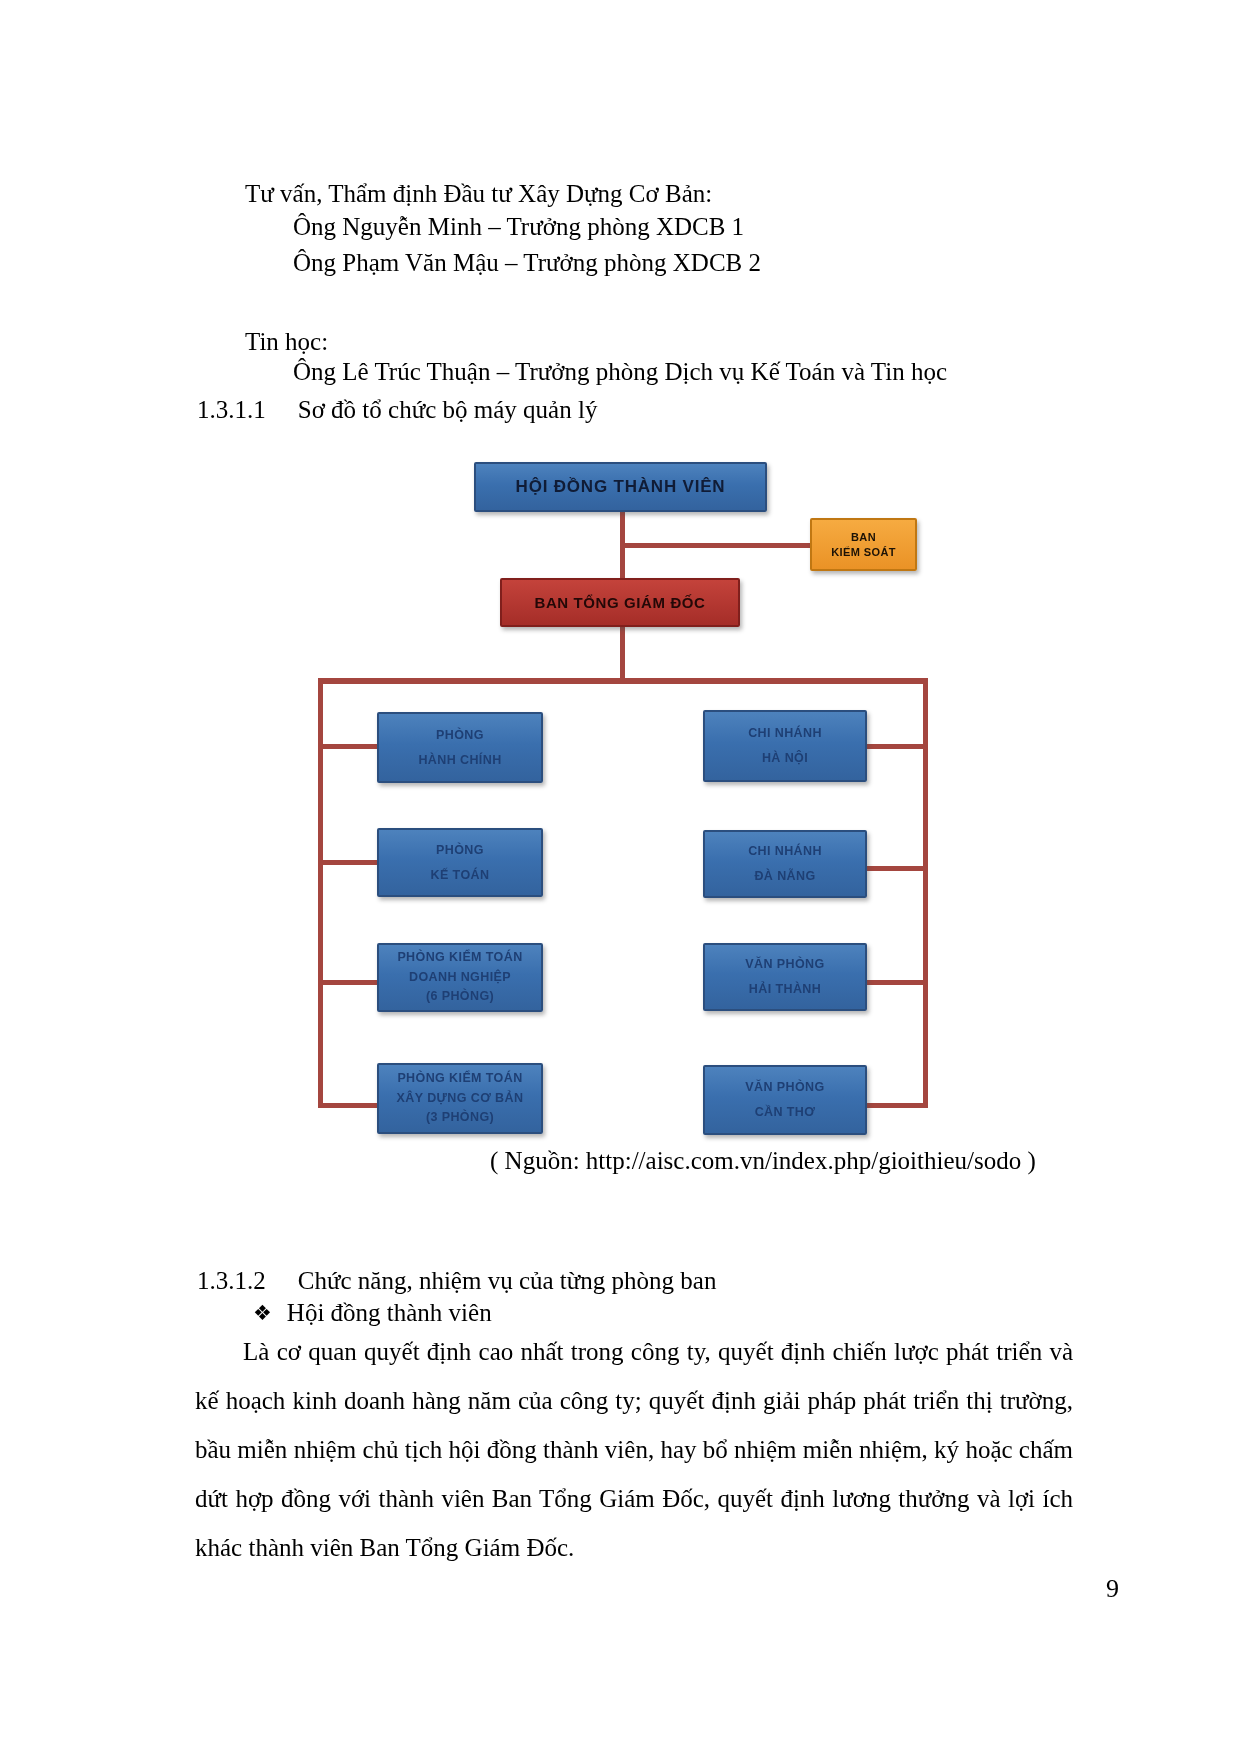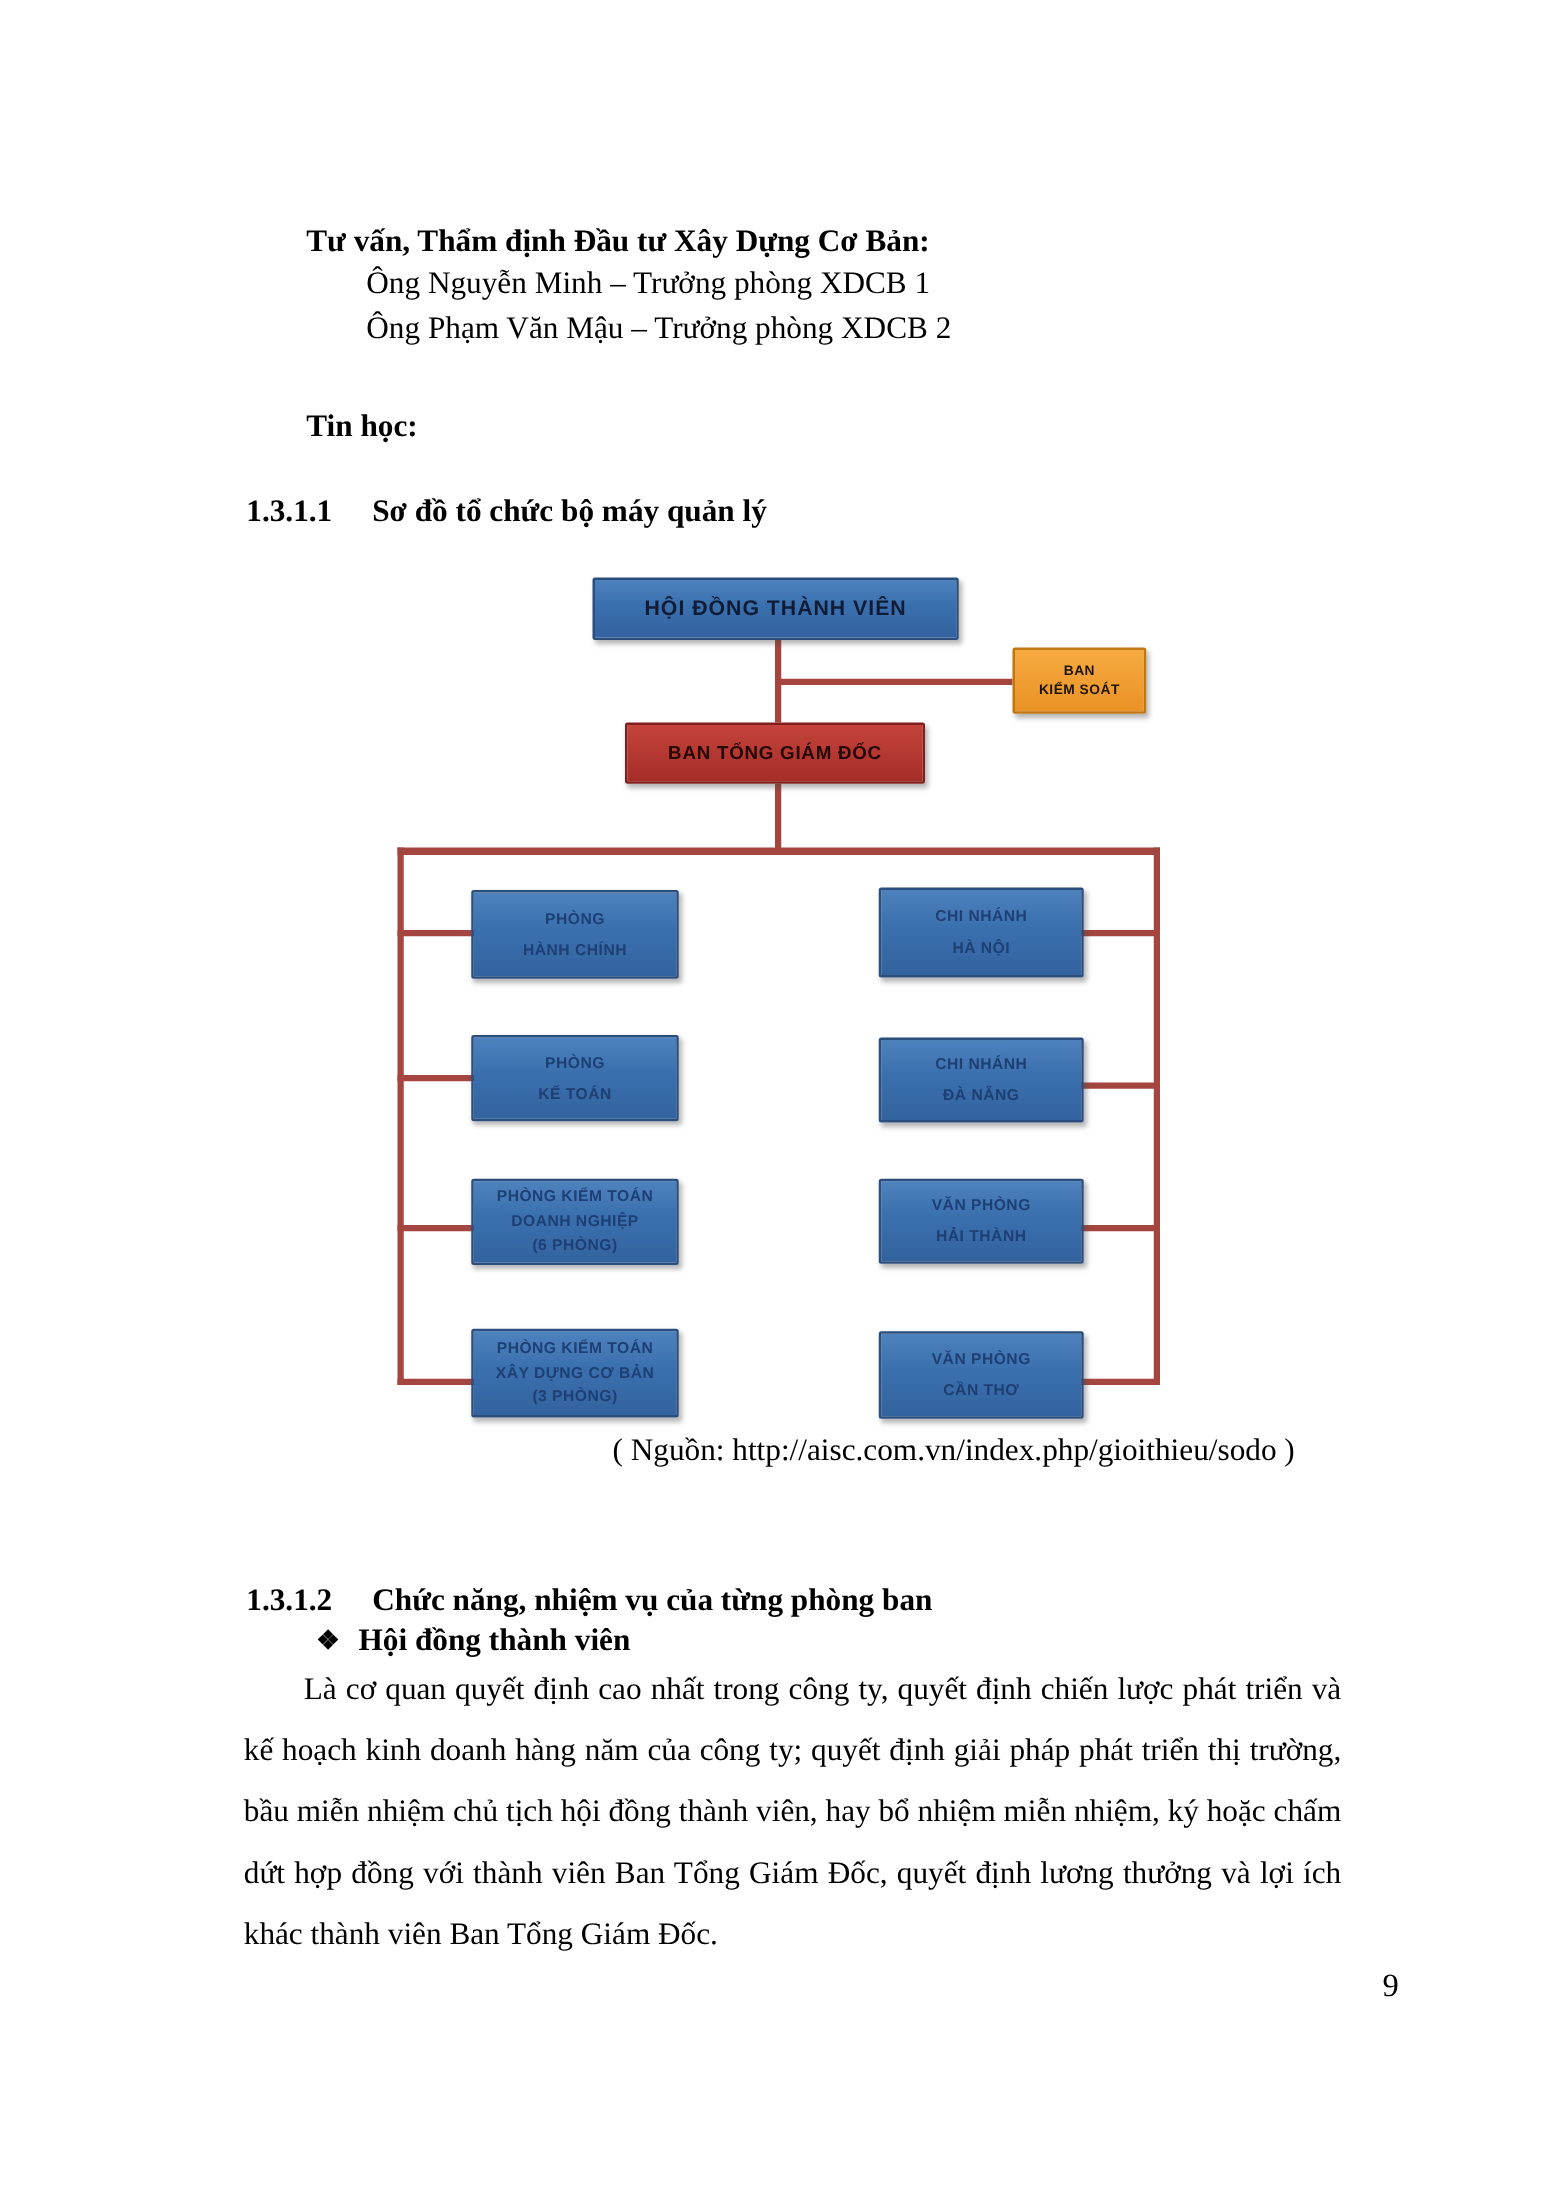--- a/index.html
+++ b/index.html
@@ -1,21 +1,21 @@
 <!DOCTYPE html>
 <html><head>
 <meta charset="utf-8">
 <style>
   html,body { margin:0; padding:0; background:#ffffff; }
   .page {
     position:relative; width:1240px; height:1754px; background:#ffffff;
     font-family:"Liberation Serif", serif; color:#000000; overflow:hidden;
   }
   .tline { position:absolute; font-size:25px; white-space:nowrap; }
-  .bold  { font-weight:bold;text-align:center; }
+  .bold  { font-weight:normal;text-align:center; }
   .sec-title { margin-left:32px; }
 
   
   .cbox {
     position:absolute; display:flex; flex-direction:column;
     align-items:center; justify-content:center; text-align:center;
     font-family:"Liberation Sans", sans-serif; font-weight:bold;
     border-radius:2px; box-shadow:2px 3px 4px rgba(70,70,70,.4);
     box-sizing:border-box;
   }
@@ -51,20 +51,21 @@
 </style>
 </head>
 <body>
 
 <div class="page">
 
   <div class="tline bold" style="left:245px; top:180px;">Tư vấn, Thẩm định Đầu tư Xây Dựng Cơ Bản:</div>
   <div class="tline" style="left:293px; top:213px;">Ông Nguyễn Minh – Trưởng phòng XDCB 1</div>
   <div class="tline" style="left:293px; top:249px;">Ông Phạm Văn Mậu – Trưởng phòng XDCB 2</div>
   <div class="tline bold" style="left:245px; top:328px;">Tin học:</div>
+  <div class="tline" style="left:293px; top:358px;">Ông Lê Trúc Thuận – Trưởng phòng Dịch vụ Kế Toán và Tin học</div>
 
   <div class="tline bold" style="left:197px; top:396px;">
     <span>1.3.1.1</span><span class="sec-title">Sơ đồ tổ chức bộ máy quản lý</span>
   </div>
 
   <div>
 
     <div class="conn" style="left:620px; top:512px; width:5px;  height:66px;"></div>
     <div class="conn" style="left:622px; top:543px; width:188px; height:5px;"></div>
     <div class="conn" style="left:620px; top:627px; width:5px;  height:55px;"></div>

